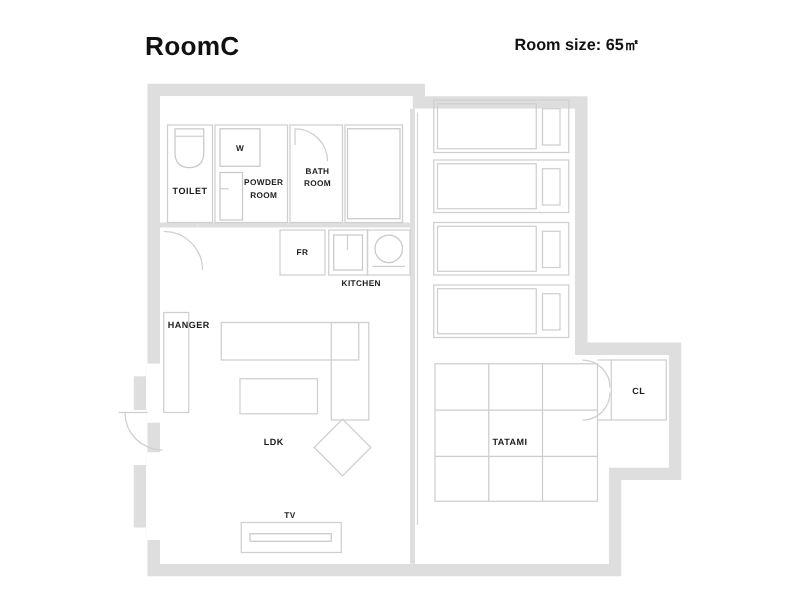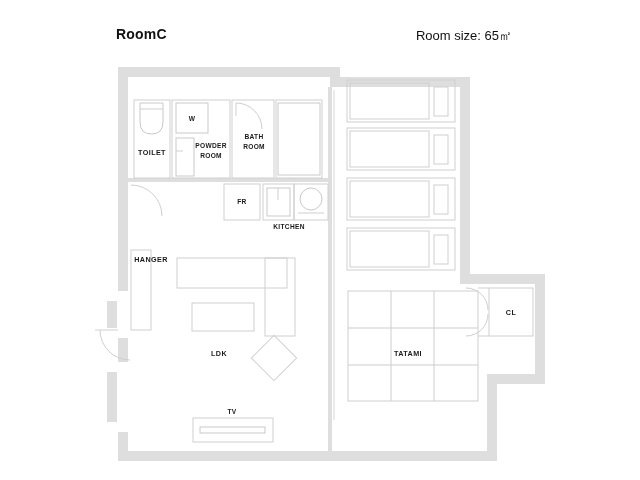--- a/index.html
+++ b/index.html
@@ -18,33 +18,33 @@
   #plan-root {
     position: relative;
     width: 640px;
     height: 480px;
     background: #ffffff;
   }
   #page-title {
     position: absolute;
     left: 116px;
     top: 26px;
-    font-size: 14px;
+    font-size: 21px;
     font-weight: 600;
     letter-spacing: 0.2px;
     color: #111111;
     white-space: nowrap;
   }
   #spec-block {
     position: absolute;
     right: 128px;
     top: 27px;
     text-align: left;
     font-size: 13px;
-    font-weight: 400;
+    font-weight: 700;
     line-height: 1.45;
     color: #111111;
     white-space: nowrap;
   }
   #spec-block div { white-space: nowrap; }
   svg#floorplan {
     position: absolute;
     left: 0;
     top: 0;
     width: 640px;

